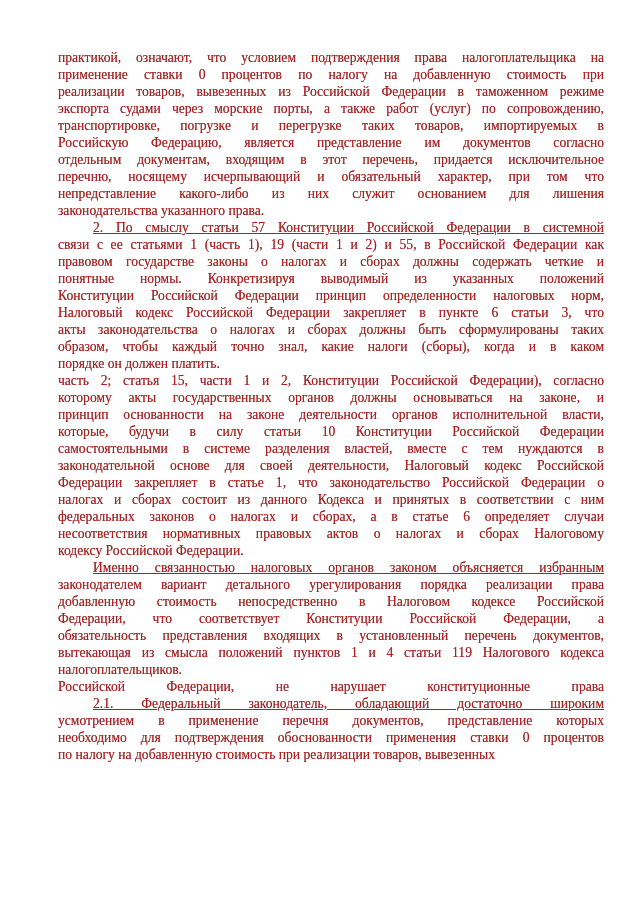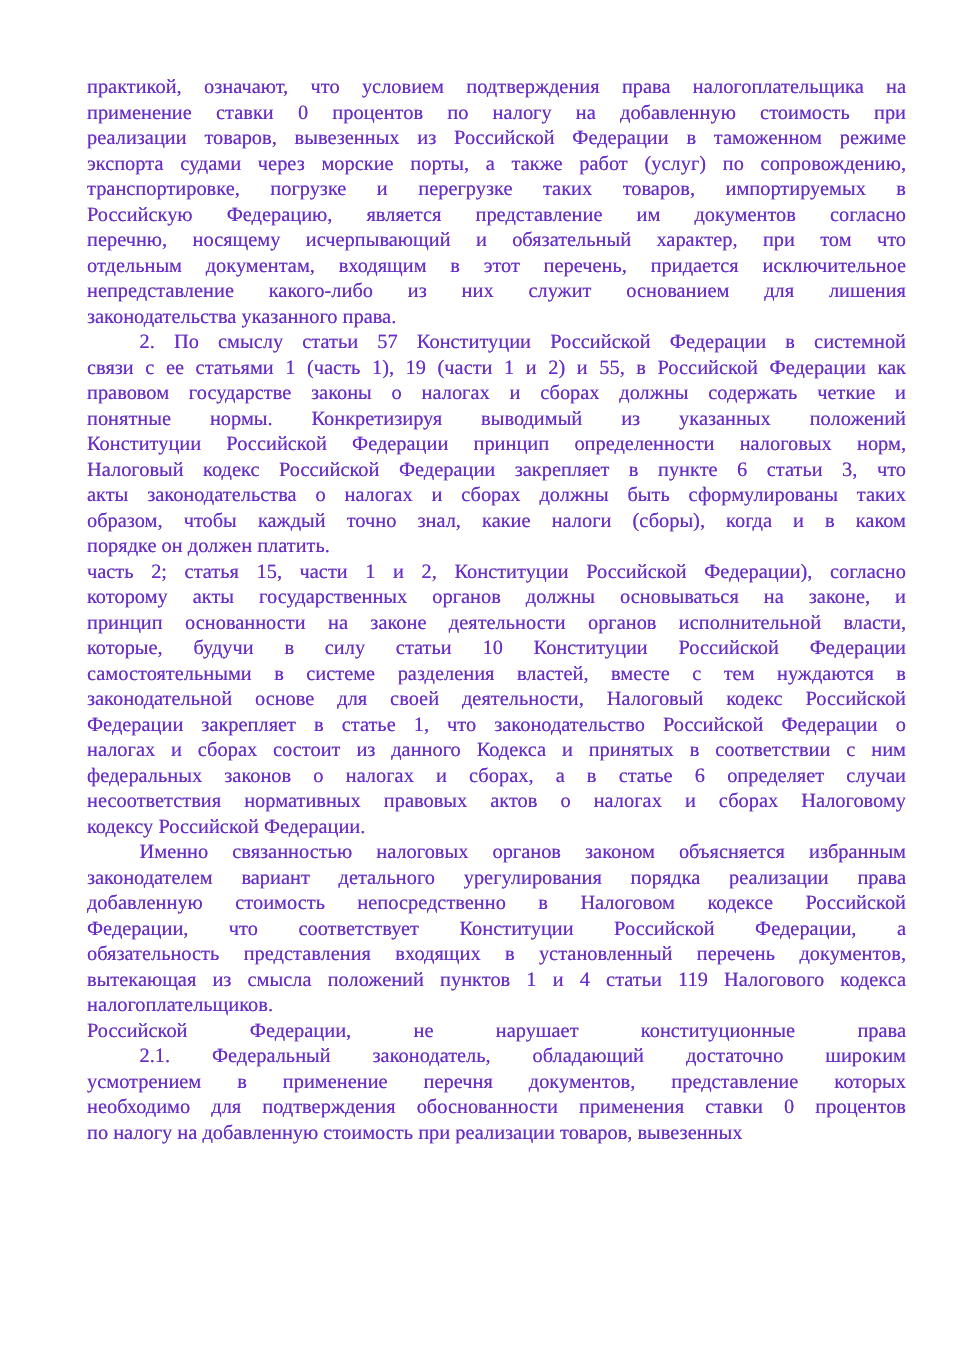--- a/index.html
+++ b/index.html
@@ -37,36 +37,37 @@
     text-align: justify;
     text-align-last: justify;
     overflow: hidden;
   }
   .line.last {
     text-align: justify;
     text-align-last: left;
   }
   .line.first-indent {
     text-indent: 35px;
+    text-decoration: underline;
   }
 </style>
 </head>
 <body>
 
 <div class="page">
-  <div class="text-block" style="color: #6d28d9;">
+  <div class="text-block" style="color: #b91c1c;">
       <div class="paragraph">
         <div class="line">практикой, означают, что условием подтверждения права налогоплательщика на</div>
         <div class="line">применение ставки 0 процентов по налогу на добавленную стоимость при</div>
         <div class="line">реализации товаров, вывезенных из Российской Федерации в таможенном режиме</div>
         <div class="line">экспорта судами через морские порты, а также работ (услуг) по сопровождению,</div>
         <div class="line">транспортировке, погрузке и перегрузке таких товаров, импортируемых в</div>
         <div class="line">Российскую Федерацию, является представление им документов согласно</div>
+        <div class="line">отдельным документам, входящим в этот перечень, придается исключительное</div>
         <div class="line">перечню, носящему исчерпывающий и обязательный характер, при том что</div>
-        <div class="line">отдельным документам, входящим в этот перечень, придается исключительное</div>
         <div class="line">непредставление какого-либо из них служит основанием для лишения</div>
         <div class="line last">законодательства указанного права.</div>
       </div>
       <div class="paragraph">
         <div class="line first-indent">2. По смыслу статьи 57 Конституции Российской Федерации в системной</div>
         <div class="line">связи с ее статьями 1 (часть 1), 19 (части 1 и 2) и 55, в Российской Федерации как</div>
         <div class="line">правовом государстве законы о налогах и сборах должны содержать четкие и</div>
         <div class="line">понятные нормы. Конкретизируя выводимый из указанных положений</div>
         <div class="line">Конституции Российской Федерации принцип определенности налоговых норм,</div>
         <div class="line">Налоговый кодекс Российской Федерации закрепляет в пункте 6 статьи 3, что</div>

